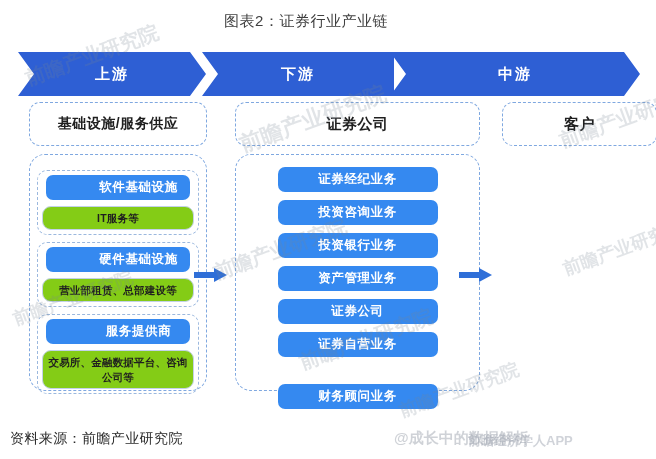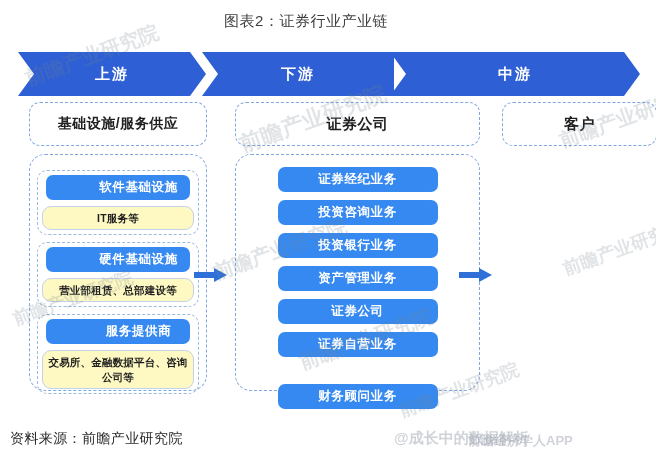--- a/index.html
+++ b/index.html
@@ -137,21 +137,21 @@
     border: 1.1px dashed #9bb8de;
     border-radius: 10px;
     padding: 4px;
     margin-top: 5px;
     margin-bottom: 7px;
     background: transparent;
   }
   .subgroup:last-child { margin-bottom: 0; }
   .note {
     box-sizing: border-box;
-    background: #fef9c3;
+    background: #84cc16;
     border: 1px solid #c3d2e8;
     border-radius: 9px;
     color: #1f1f1f;
     font-size: 10.5px;
     font-weight: bold;
     text-align: center;
     padding: 4px 3px;
     line-height: 1.35;
     letter-spacing: 0.2px;
   }

